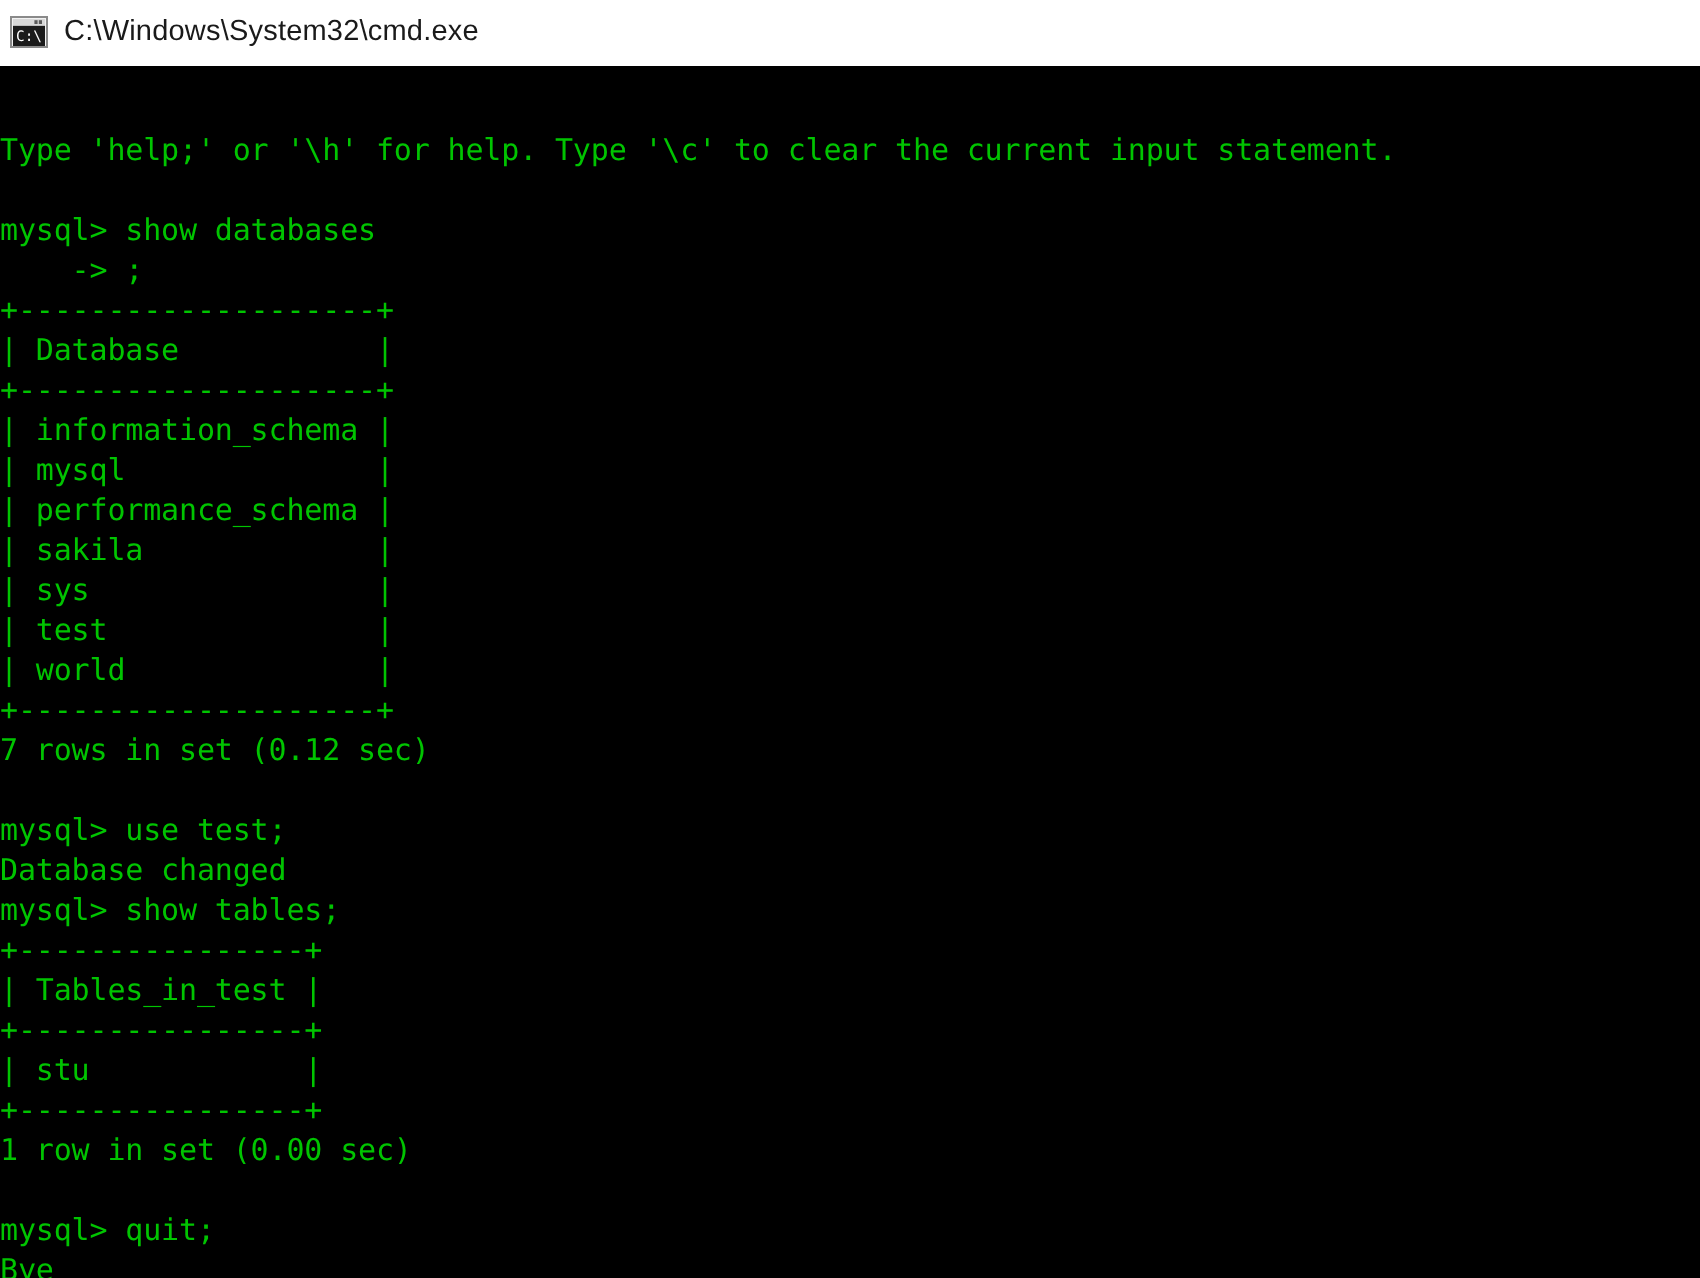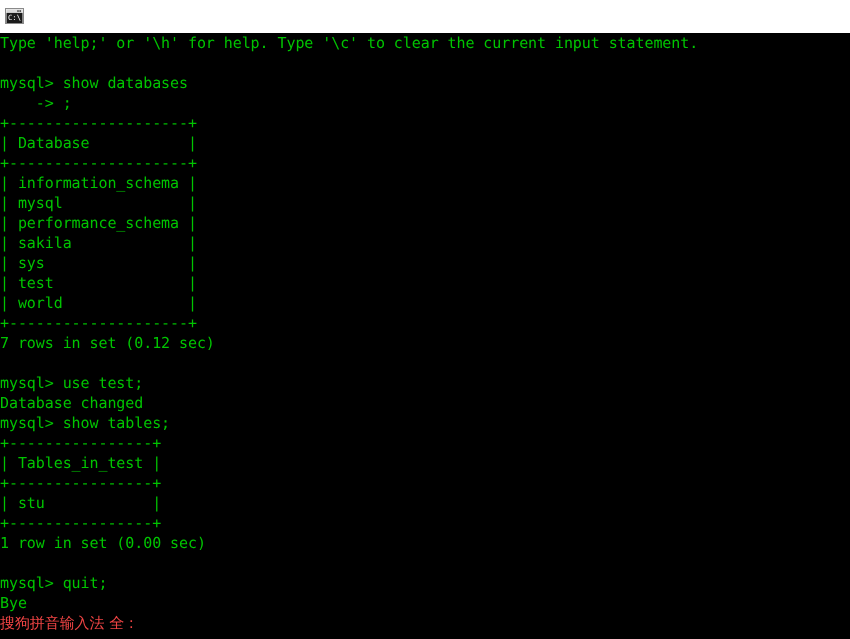--- a/index.html
+++ b/index.html
@@ -51,20 +51,21 @@
     white-space: nowrap;
     line-height: 19px;
   }
 
   
   #console {
     flex: 1;
     background: #000000;
     position: relative;
     overflow: hidden;
+    margin-top: 32px;
   }
   #console-text {
     position: absolute;
     left: 0px;
     top: 0px;
     margin: 0;
     padding: 0;
     color: #00c400;
     font-family: "DejaVu Sans Mono", monospace;
     font-size: 15px;
@@ -96,19 +97,20 @@
     <span class="app-icon">
       <svg width="19" height="19" viewBox="0 0 19 19" xmlns="http://www.w3.org/2000/svg">
         <rect x="0.5" y="1.5" width="18" height="15" fill="#f2f2f2" stroke="#8a8a8a" stroke-width="1"></rect>
         <rect x="1.5" y="2.5" width="16" height="3.2" fill="#d8d8d8"></rect>
         <rect x="12.2" y="3.1" width="1.6" height="1.9" fill="#5a5a5a"></rect>
         <rect x="14.4" y="3.1" width="1.6" height="1.9" fill="#5a5a5a"></rect>
         <rect x="1.5" y="5.9" width="16" height="10.1" fill="#1b1b1b"></rect>
         <text x="3" y="13.4" font-family="DejaVu Sans Mono, monospace" font-size="7.2" fill="#ffffff">C:\</text>
       </svg>
     </span>
+    <span class="title-text">C:\Windows\System32\cmd.exe</span>
   </div>
 
   <div id="console">
     <pre id="console-text"><span class="line">Type 'help;' or '\h' for help. Type '\c' to clear the current input statement.</span><span class="line">&nbsp;</span><span class="line">mysql&gt; show databases</span><span class="line">    -&gt; ;</span><span class="line">+--------------------+</span><span class="line">| Database           |</span><span class="line">+--------------------+</span><span class="line">| information_schema |</span><span class="line">| mysql              |</span><span class="line">| performance_schema |</span><span class="line">| sakila             |</span><span class="line">| sys                |</span><span class="line">| test               |</span><span class="line">| world              |</span><span class="line">+--------------------+</span><span class="line">7 rows in set (0.12 sec)</span><span class="line">&nbsp;</span><span class="line">mysql&gt; use test;</span><span class="line">Database changed</span><span class="line">mysql&gt; show tables;</span><span class="line">+----------------+</span><span class="line">| Tables_in_test |</span><span class="line">+----------------+</span><span class="line">| stu            |</span><span class="line">+----------------+</span><span class="line">1 row in set (0.00 sec)</span><span class="line">&nbsp;</span><span class="line">mysql&gt; quit;</span><span class="line">Bye</span><span class="ime-line">搜狗拼音输入法 全 :</span></pre>
   </div>
 
 </div>
 
 </body></html>

